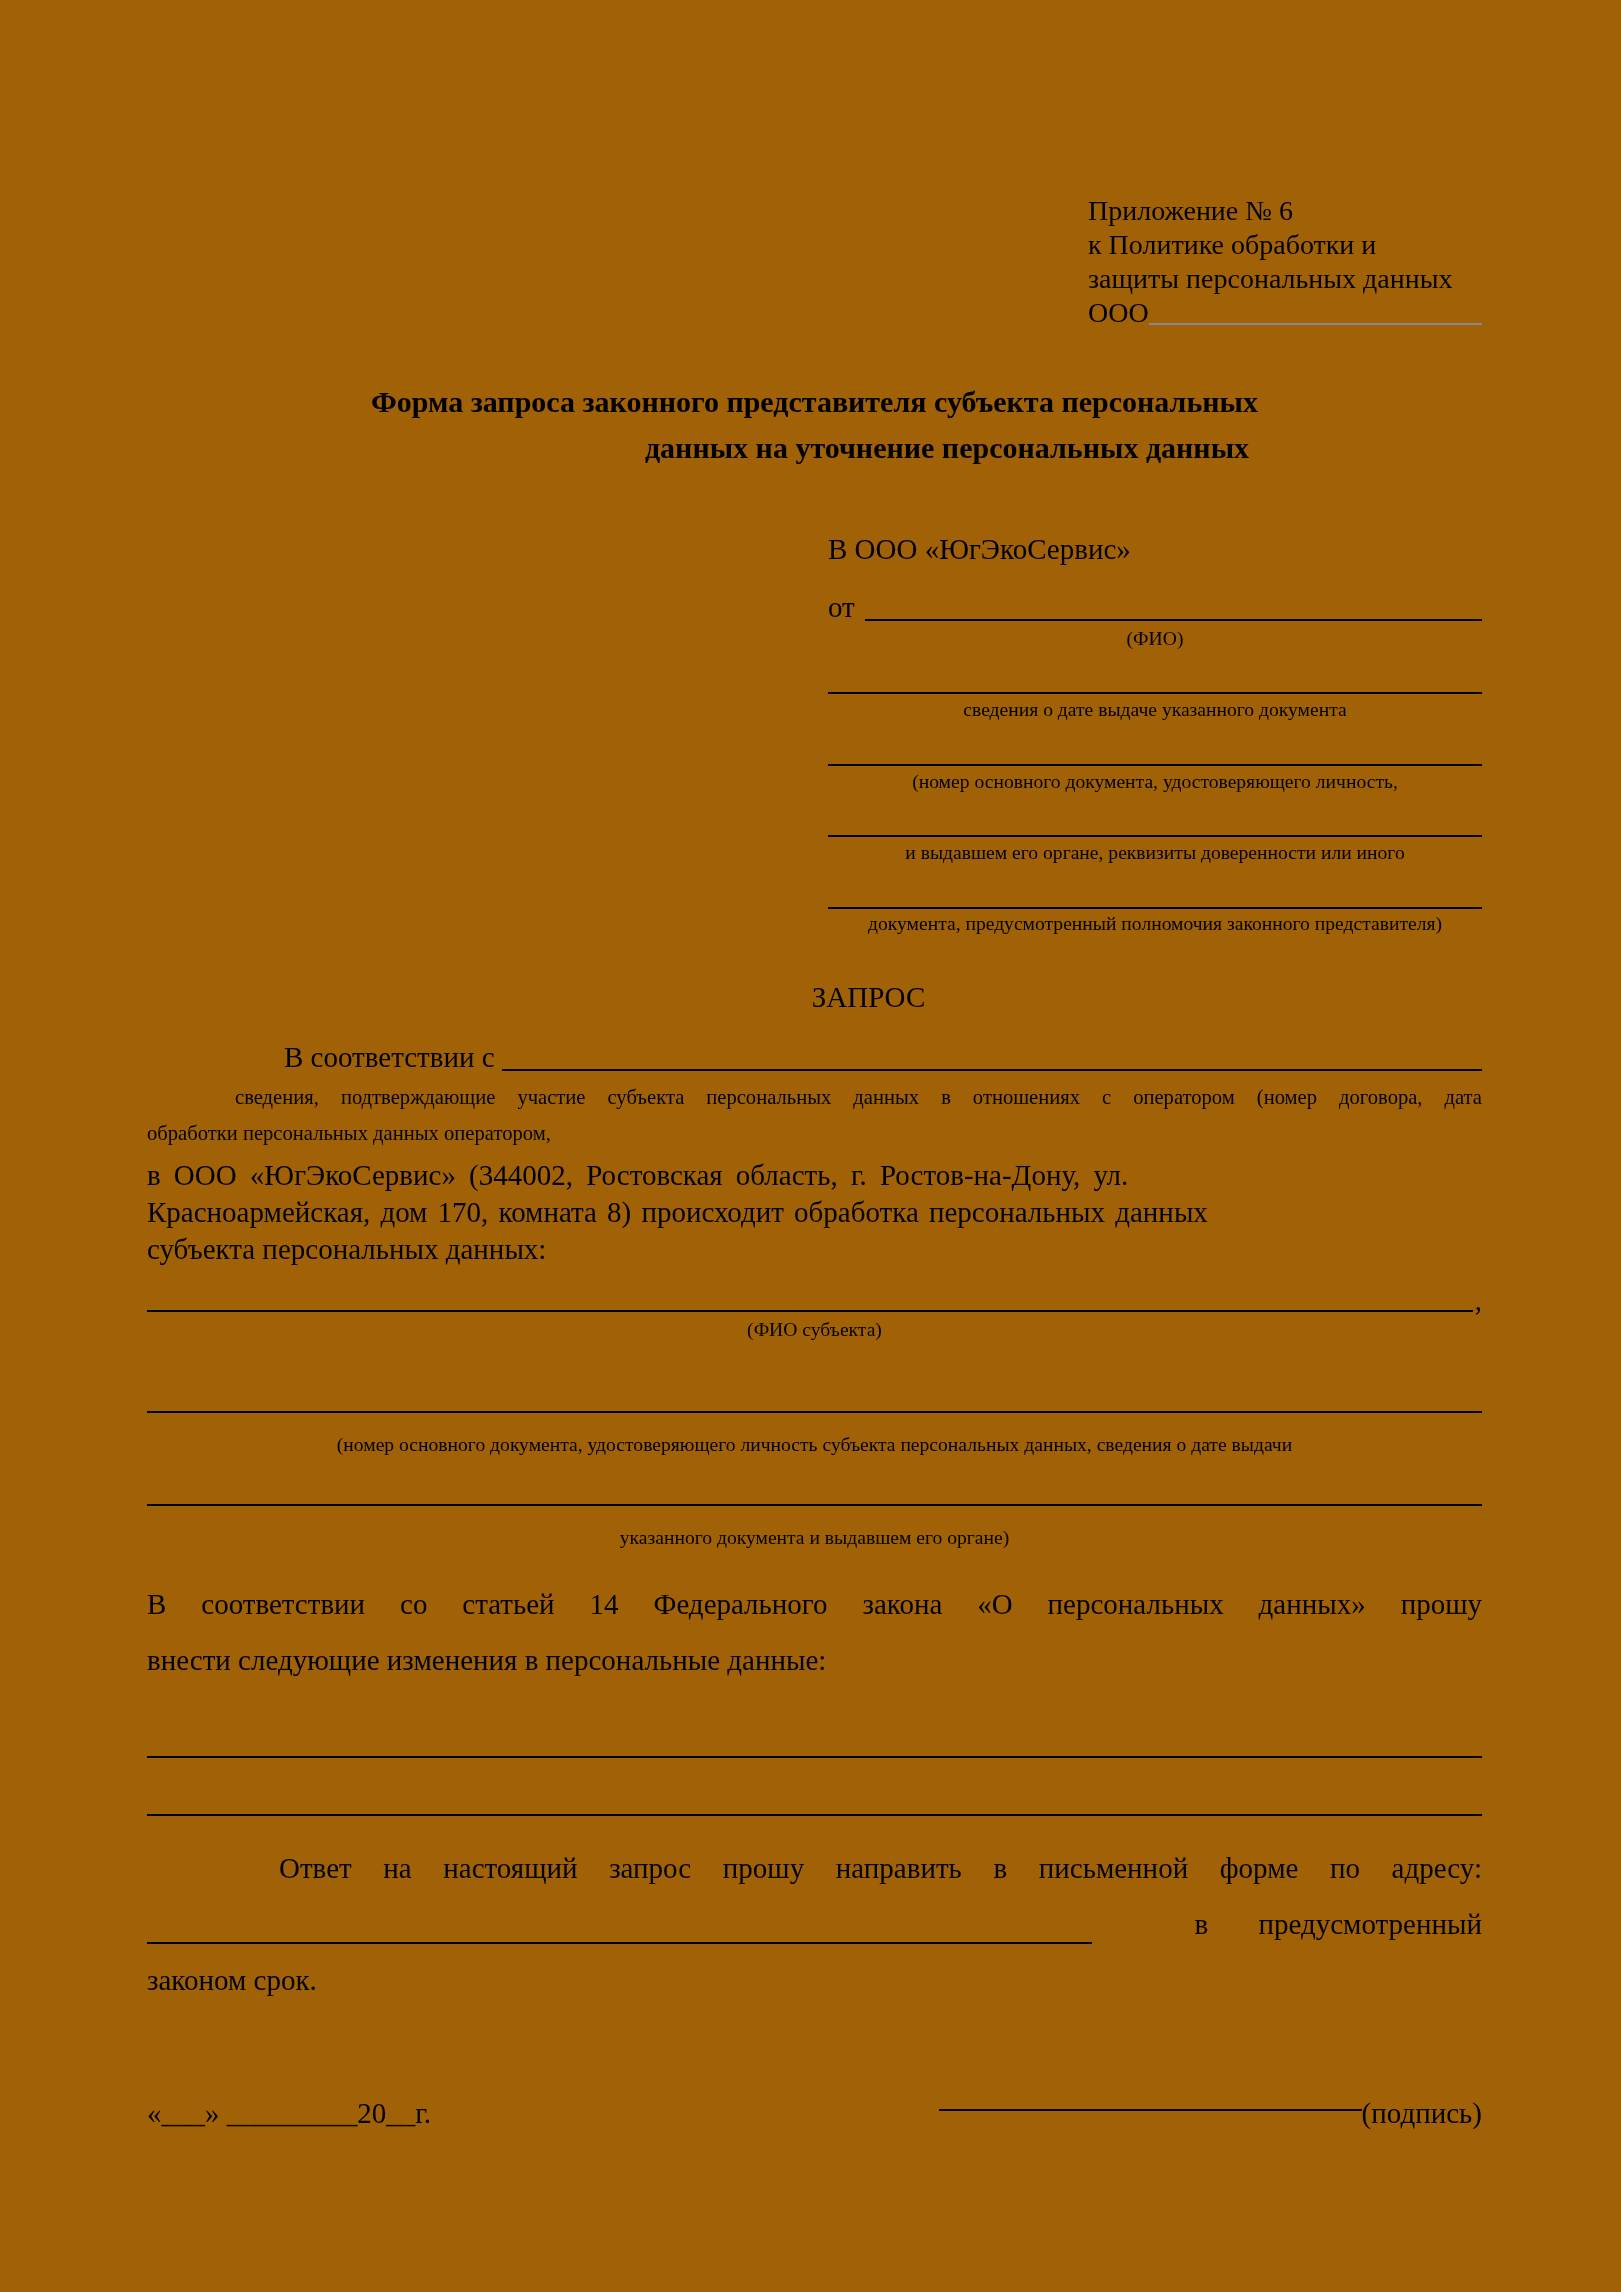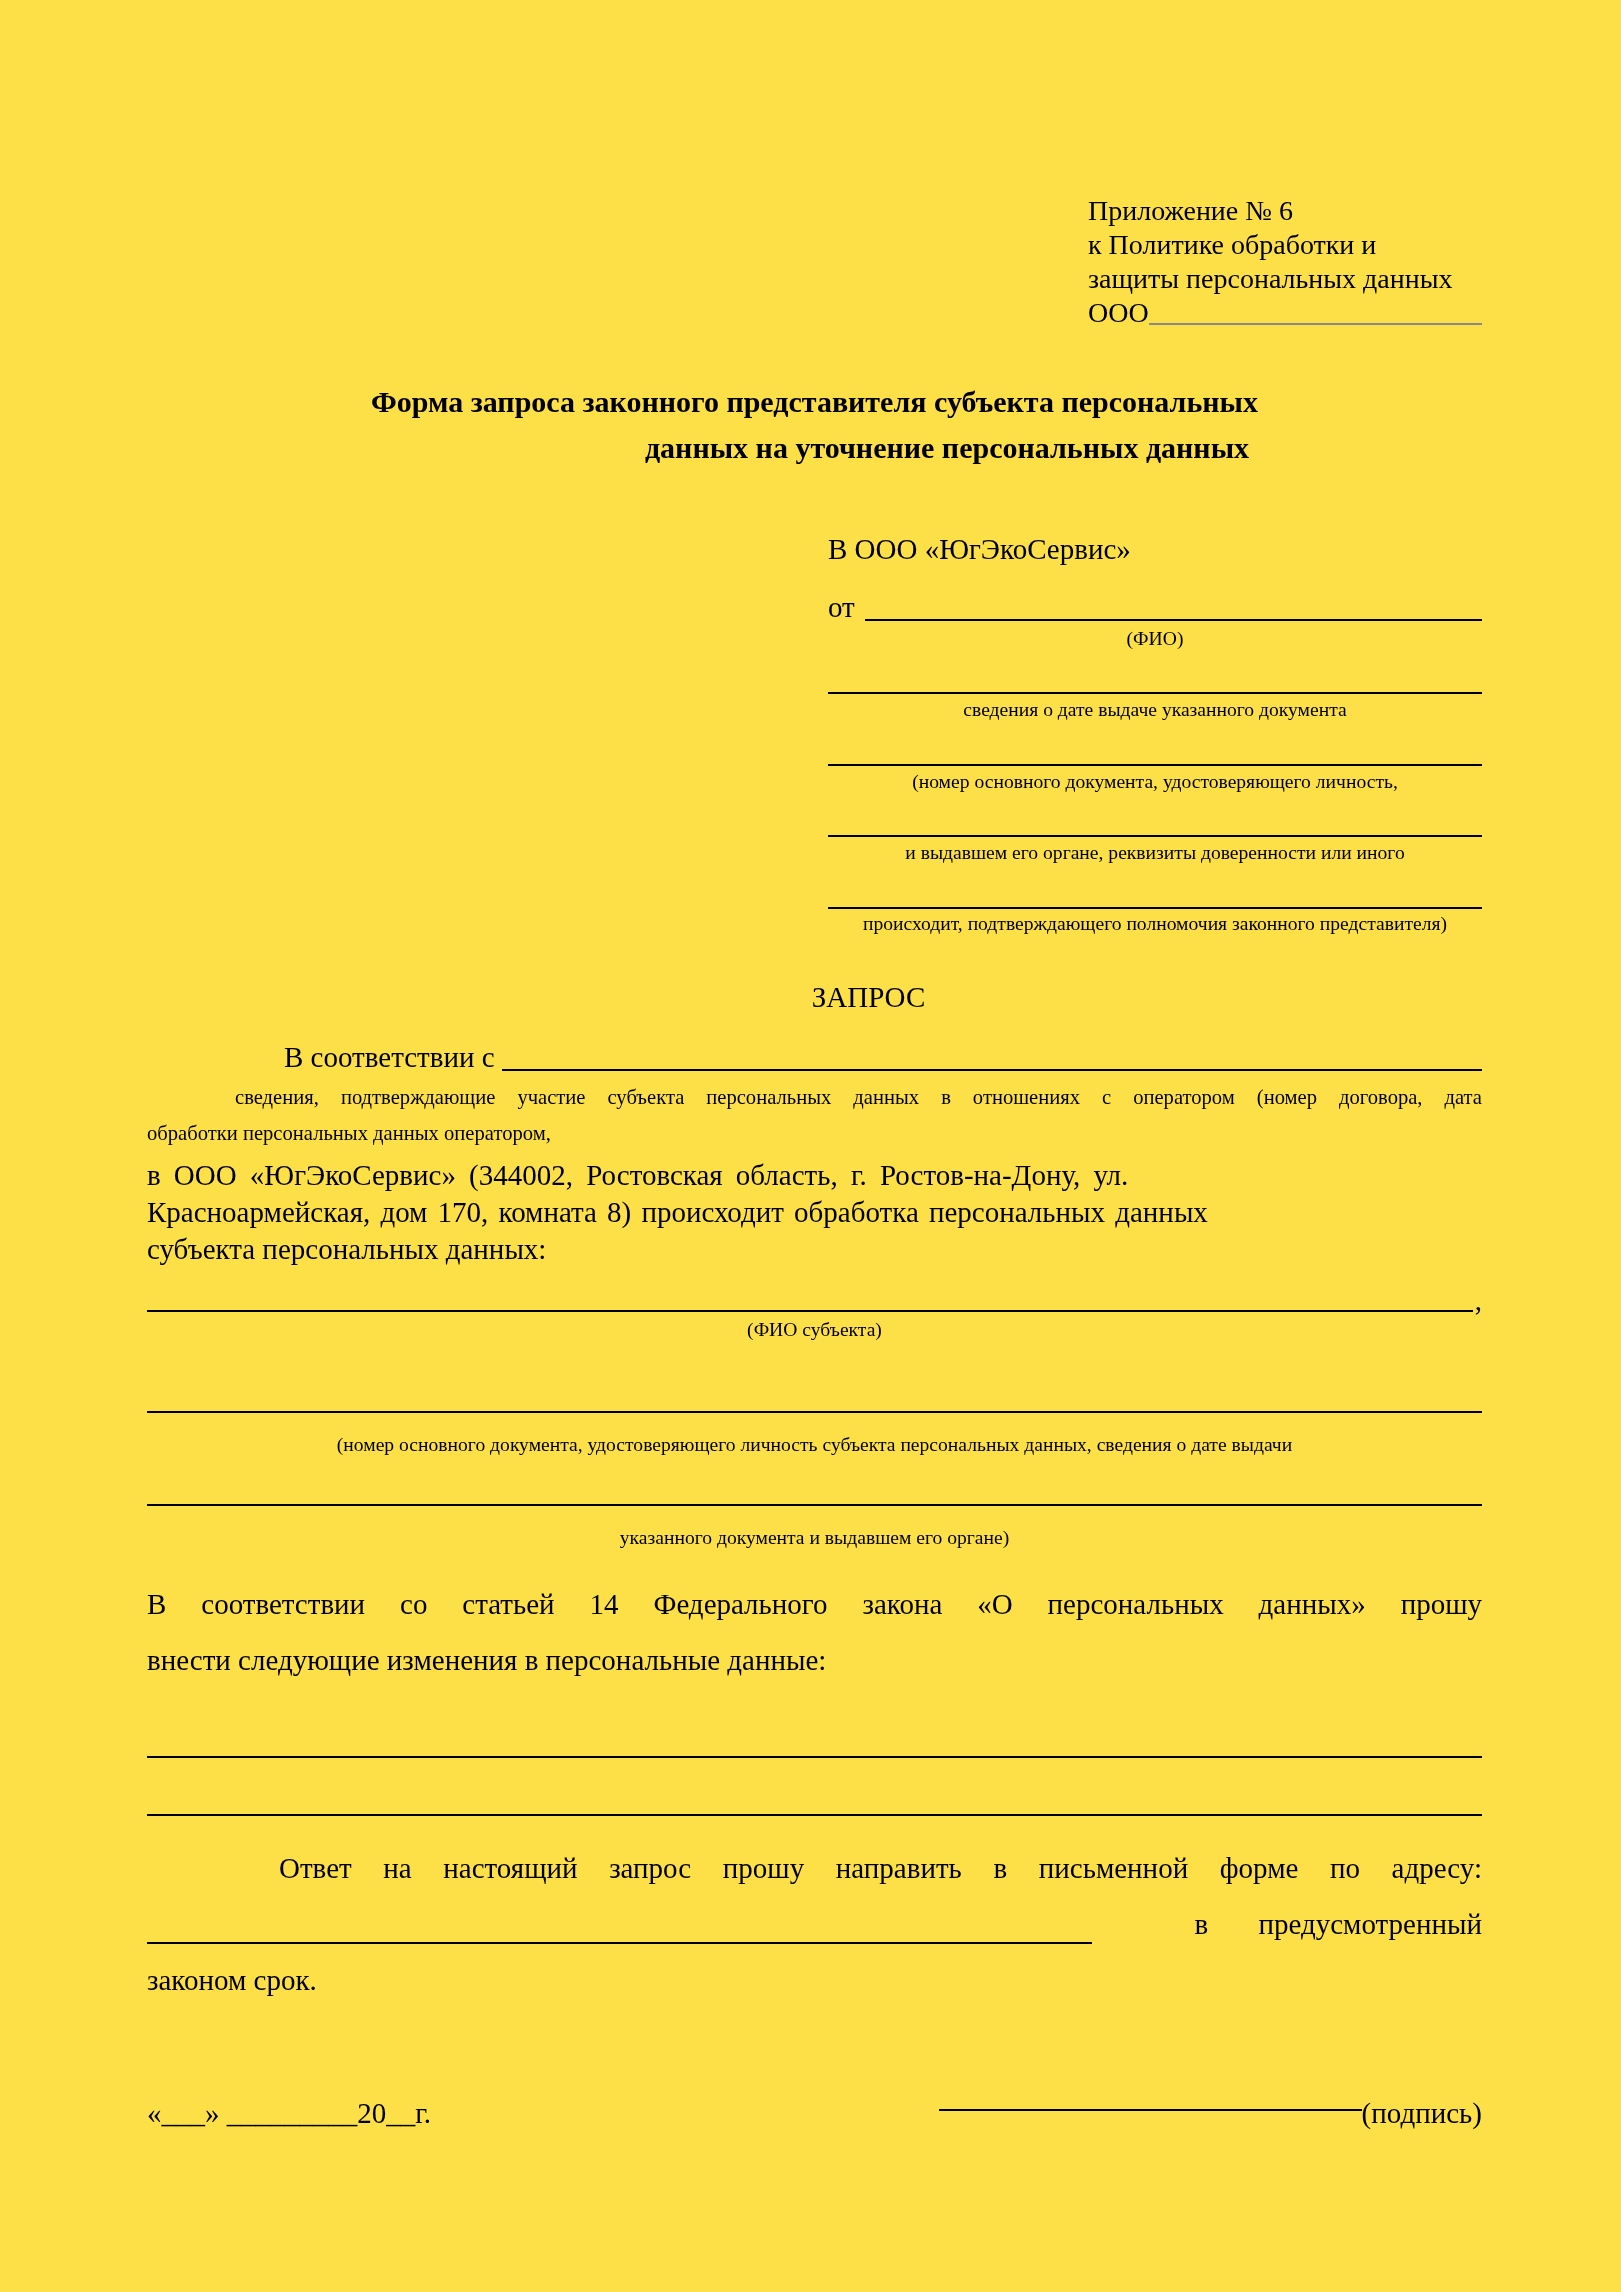--- a/index.html
+++ b/index.html
@@ -2,21 +2,21 @@
 <html><head>
 <meta charset="utf-8">
 <style>
   html, body { margin: 0; padding: 0; background: #ffffff; }
   .page {
     position: relative;
     width: 1621px;
     height: 2293px;
     box-sizing: border-box;
     padding: 194px 139px 0 147px;
-    background: #fde047;
+    background: #a16207;
     color: #000000;
     font-family: "Liberation Serif", "DejaVu Serif", serif;
     font-size: 29px;
     overflow: hidden;
   }
   
   .hdr { margin-left: 941px; font-size: 28px; line-height: 34px; }
   .hdr-ooo { display: flex; align-items: flex-end; }
   .hdr-ooo .oline { flex: 1; border-bottom: 2px solid #8a8a8a; margin-bottom: 4.9px; }
   
@@ -98,21 +98,21 @@
     <div class="pair">
       <div class="blank"></div>
       <div class="cap">(номер основного документа, удостоверяющего личность,</div>
     </div>
     <div class="pair">
       <div class="blank"></div>
       <div class="cap">и выдавшем его органе, реквизиты доверенности или иного</div>
     </div>
     <div class="pair">
       <div class="blank"></div>
-      <div class="cap">происходит, подтверждающего полномочия законного представителя)</div>
+      <div class="cap">документа, предусмотренный полномочия законного представителя)</div>
     </div>
   </div>
 
   <div class="zapros">ЗАПРОС</div>
 
   <div class="row intro-row">
     <span class="lbl">В соответствии с</span>
     <span class="fill"></span>
   </div>
 

